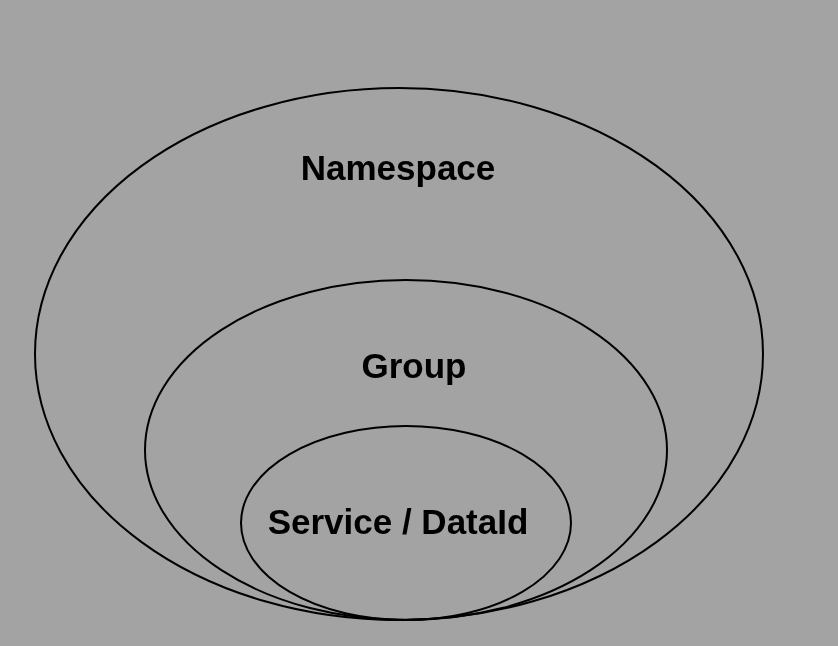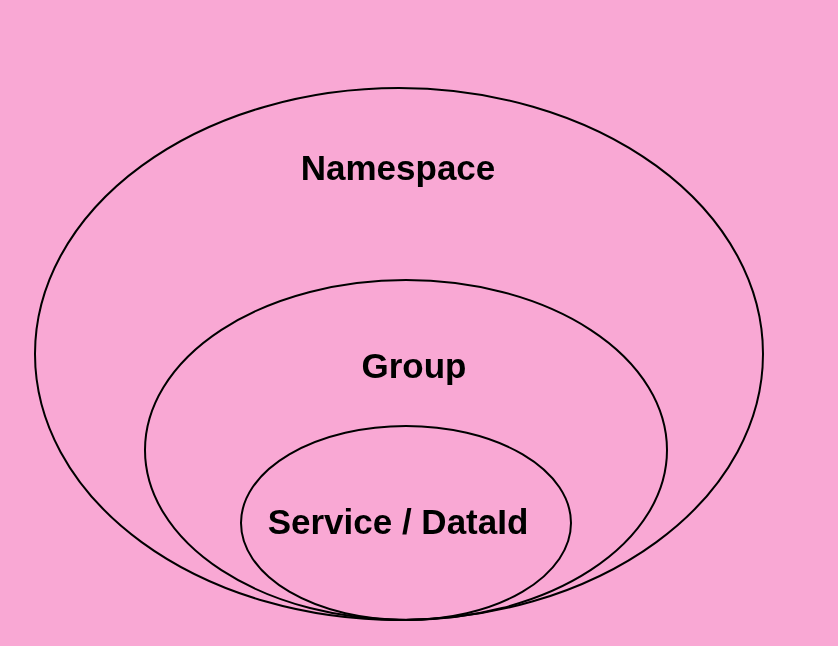--- a/index.html
+++ b/index.html
@@ -8,21 +8,21 @@
     width: 838px;
     height: 646px;
     background: #ffffff;
     overflow: hidden;
     font-family: "Liberation Sans", sans-serif;
   }
   .diagram-stage {
     position: relative;
     width: 838px;
     height: 646px;
-    background: #f9a8d4;
+    background: #a3a3a3;
   }
   svg.venn {
     display: block;
     width: 838px;
     height: 646px;
   }
   .ring {
     fill: none;
     stroke: #000000;
     stroke-width: 2;

